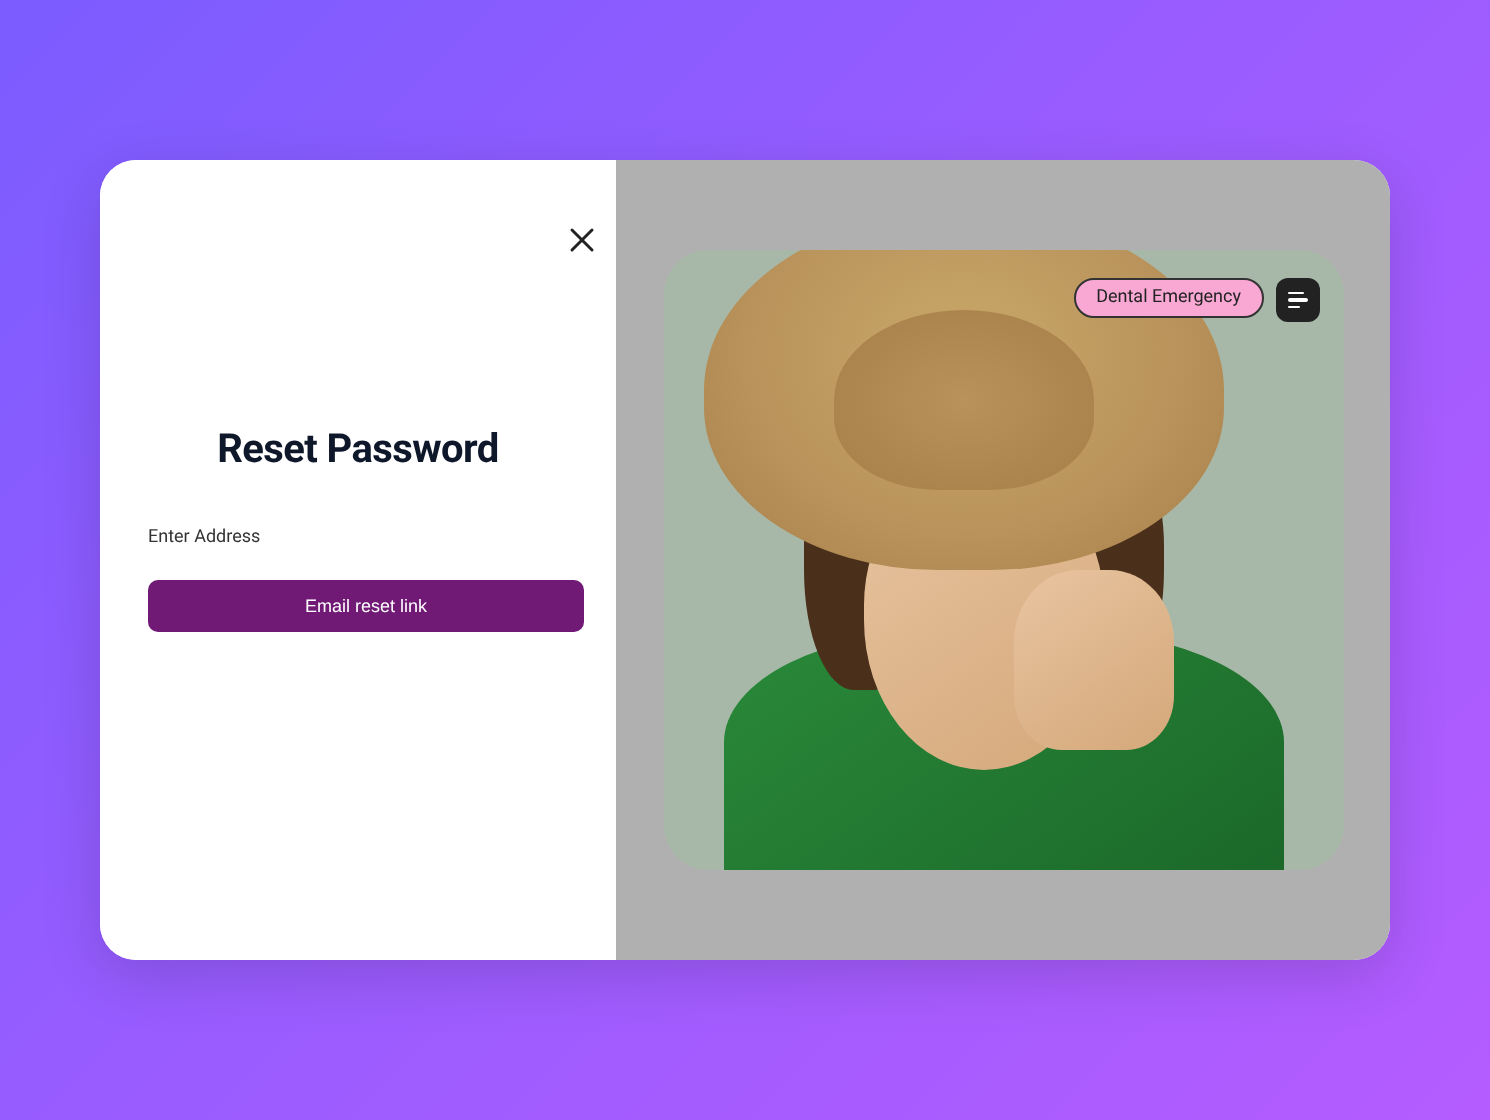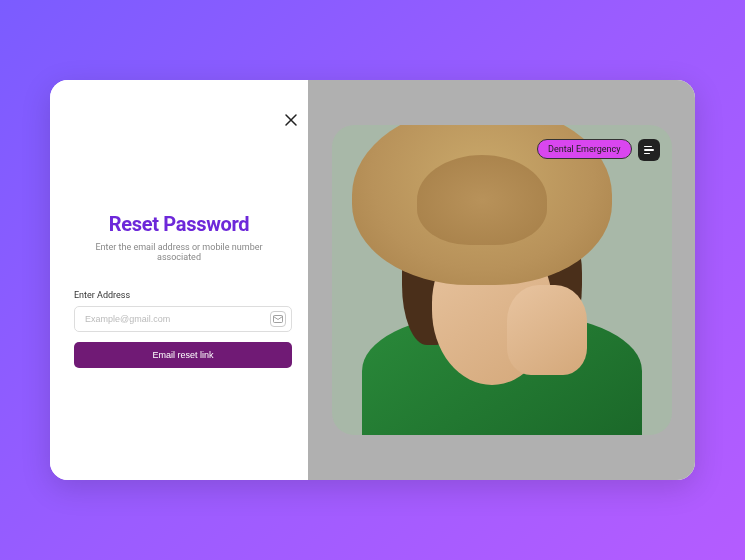--- a/index.html
+++ b/index.html
@@ -35,21 +35,21 @@
   width: 14px;
   height: 14px;
   cursor: pointer;
   color: #222;
 }
 .close svg { width: 100%; height: 100%; }
 .content { margin-top: 100px; }
 .title {
   font-size: 20px;
   font-weight: 700;
-  color: #6d28d9;
+  color: #0f172a;
   text-align: center;
   letter-spacing: -0.3px;
 }
 .subtitle {
   font-size: 9px;
   color: #888;
   text-align: center;
   margin-top: 6px;
 }
 .field-label {
@@ -111,21 +111,21 @@
   height: 310px;
   background: #a8b8a8;
   border-radius: 22px;
   position: relative;
   overflow: hidden;
 }
 .badge {
   position: absolute;
   top: 14px;
   right: 40px;
-  background: #d946ef;
+  background: #f9a8d4;
   border: 1px solid #333;
   border-radius: 12px;
   padding: 4px 10px;
   font-size: 9px;
   color: #222;
 }
 .badge-icon {
   position: absolute;
   top: 14px;
   right: 12px;
@@ -228,31 +228,21 @@
 
 <div class="card">
   <div class="left">
     <div class="close">
       <svg viewBox="0 0 14 14">
           <path d="M2 2 L12 12 M12 2 L2 12" stroke="#222" stroke-width="1.5" stroke-linecap="round"></path>
         </svg>
     </div>
     <div class="content">
       <h1 class="title">Reset Password</h1>
-      <p class="subtitle">Enter the email address or mobile number associated</p>
       <div class="field-label">Enter Address</div>
-      <div class="input-wrap">
-        <input class="input" type="text" placeholder="Example@gmail.com" style="">
-        <div class="mail-icon">
-          <svg viewBox="0 0 10 8">
-              <rect x="0.5" y="0.5" width="9" height="7" rx="1" fill="none" stroke="#888" stroke-width="0.8"></rect>
-              <path d="M0.5 1.5 L5 4.5 L9.5 1.5" fill="none" stroke="#888" stroke-width="0.8"></path>
-            </svg>
-        </div>
-      </div>
       <button class="submit">Email reset link</button>
     </div>
   </div>
   <div class="right">
     <div class="hero">
       <div class="person">
         <div class="sweater"></div>
         <div class="hair-l"></div>
         <div class="hair-r"></div>
         <div class="face"></div>

